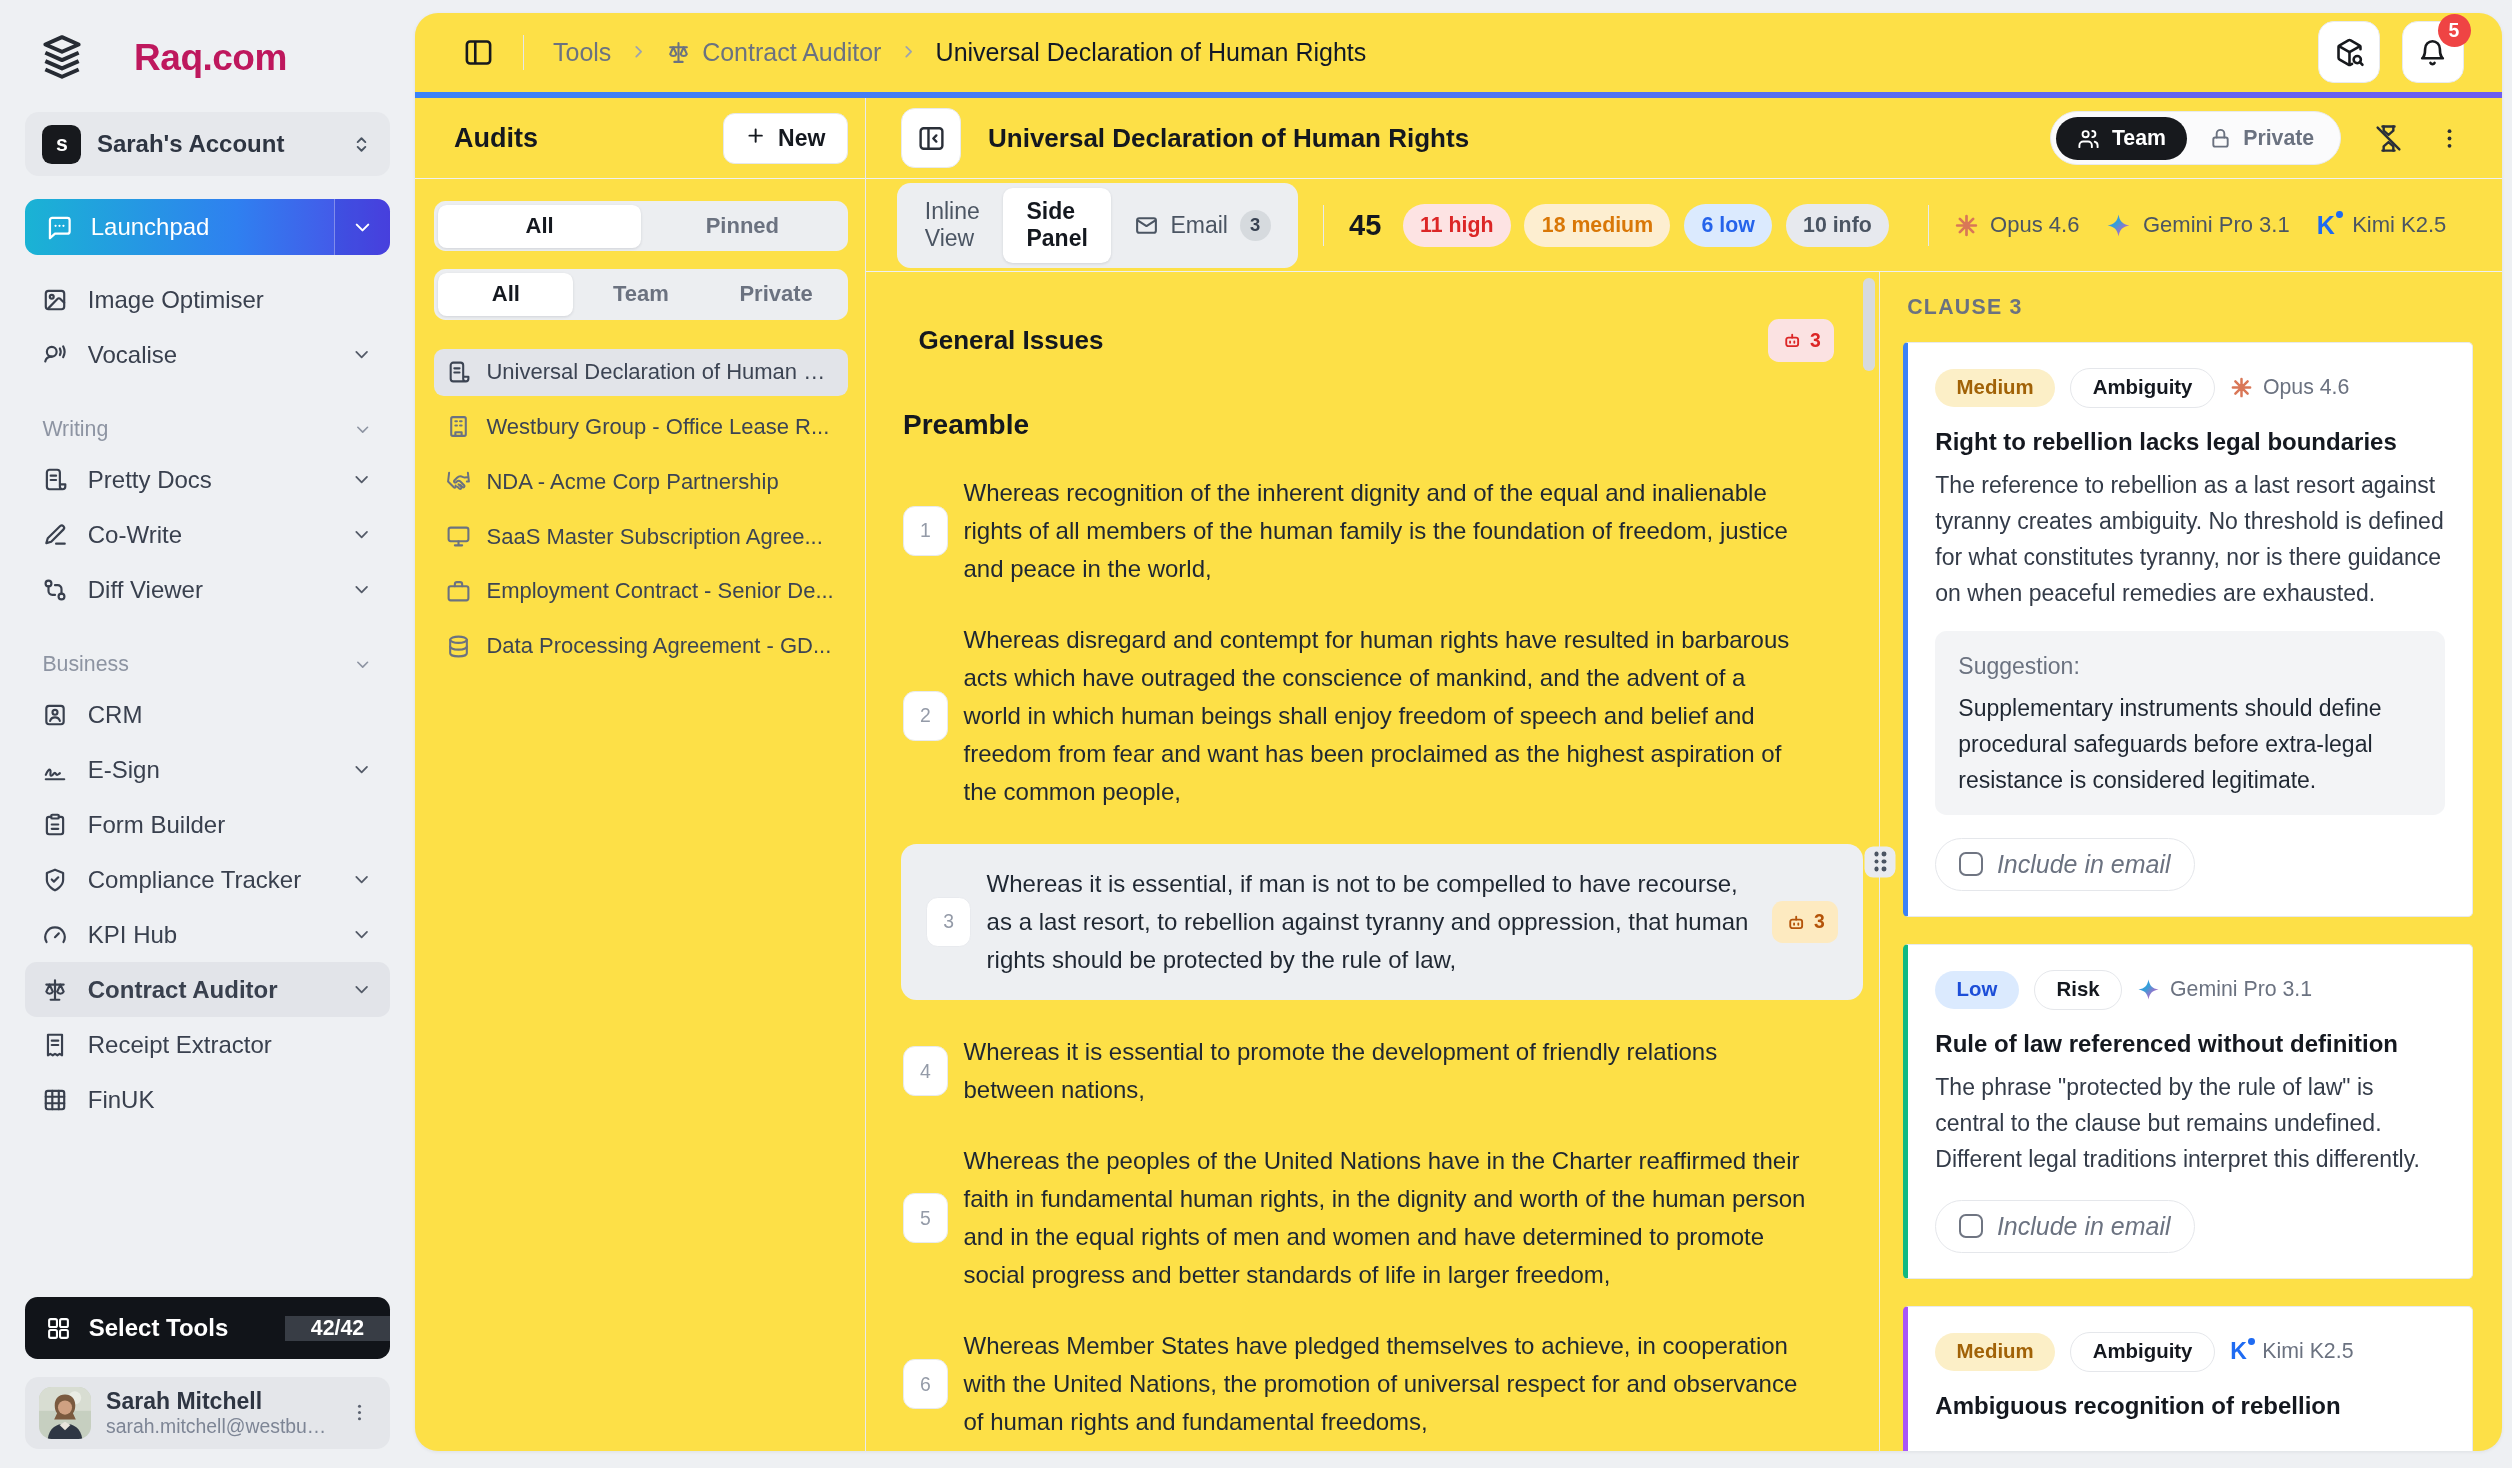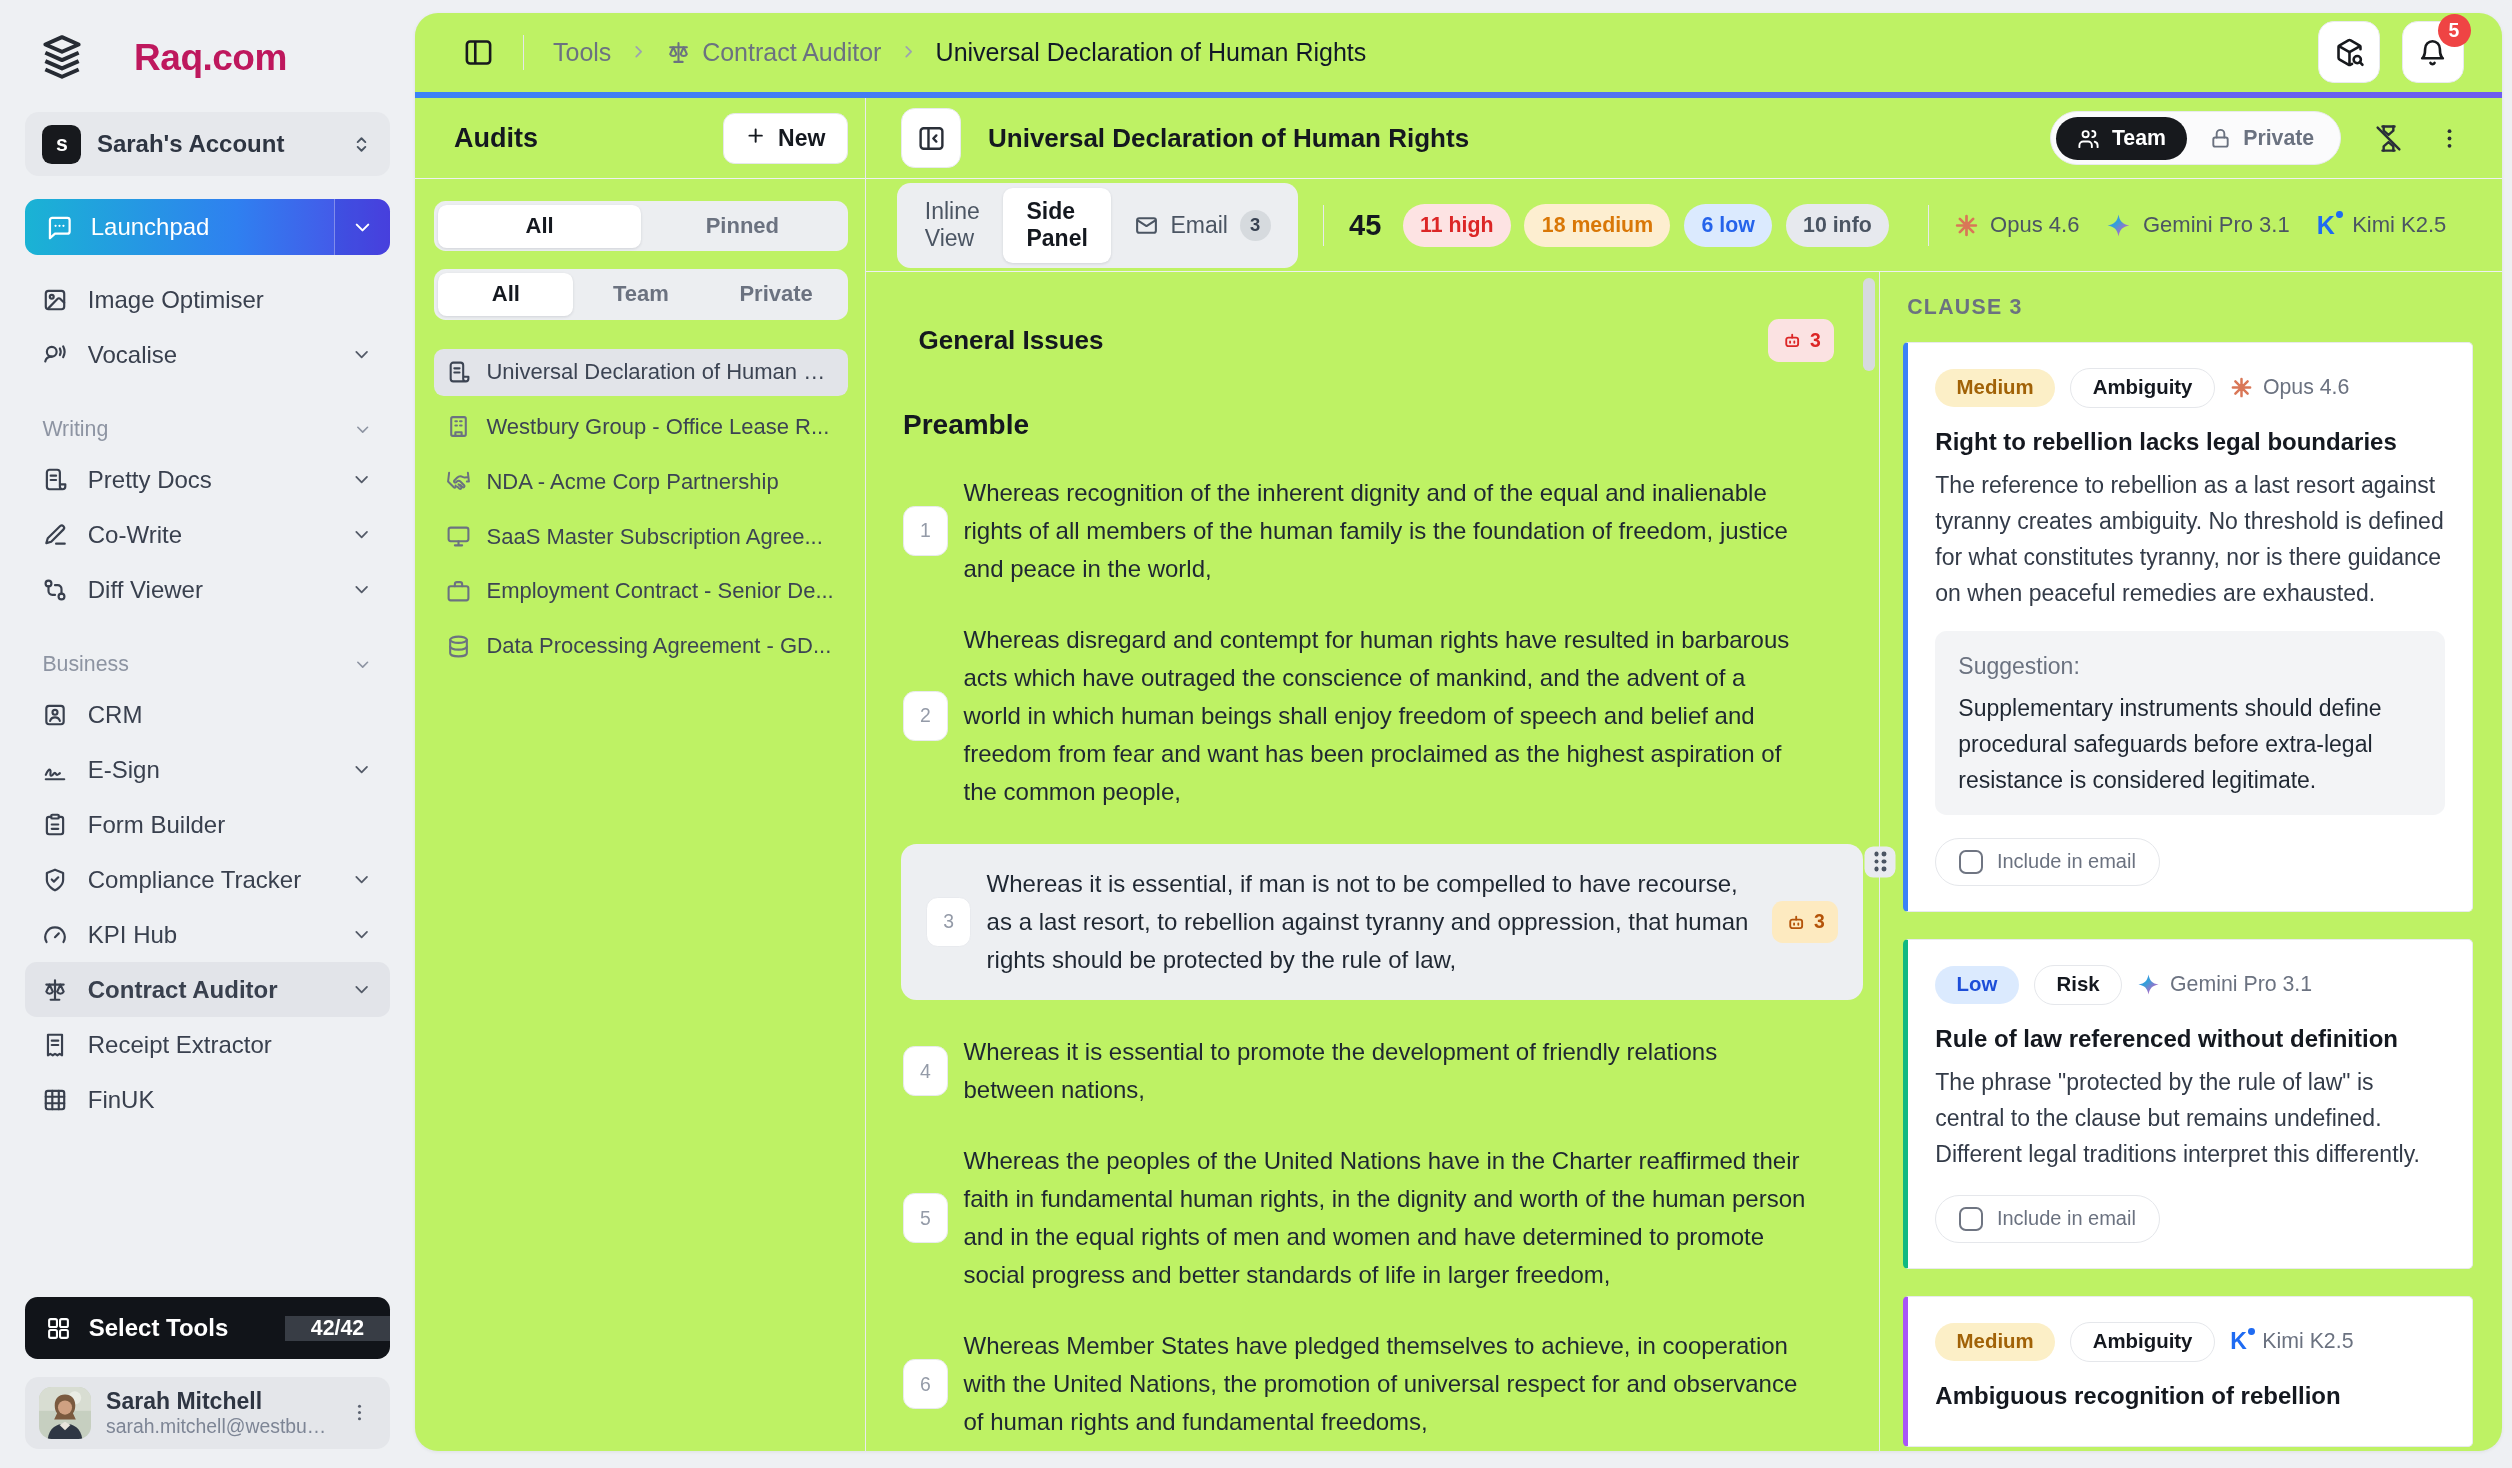--- a/index.html
+++ b/index.html
@@ -31,21 +31,21 @@
   .select-tools-main { flex:1; display:flex; align-items:center; gap:17.4px; padding:0 21.3px; font-size:24px; font-weight:600; }
   .select-tools-count { width:105px; background:#383d45; display:flex; align-items:center; justify-content:center; font-size:21.3px; font-weight:600; }
   .user-card { margin-top:17.4px; background:#e4e6ea; border-radius:13.6px; height:72px; display:flex; align-items:center; gap:15.5px; padding:0 13.6px; cursor:pointer; }
   .user-photo { width:52px; height:52px; border-radius:12.6px; overflow:hidden; flex:none; }
   .user-meta { flex:1; min-width:0; }
   .user-name { font-size:23px; font-weight:600; color:#2e3542; }
   .user-email { font-size:19.4px; color:#7d8595; white-space:nowrap; overflow:hidden; text-overflow:ellipsis; }
   .kebab { color:#5b6270; padding:5.8px; cursor:pointer; }
 
   
-  .main-card { position:absolute; left:415px; top:12.6px; right:9.7px; bottom:17.4px; background:#bef264; border-radius:23px;
+  .main-card { position:absolute; left:415px; top:12.6px; right:9.7px; bottom:17.4px; background:#fde047; border-radius:23px;
     box-shadow:0 1px 3.9px rgba(16,24,40,.07); display:flex; flex-direction:column; overflow:hidden; }
   .top-header { height:79px; flex:none; display:flex; align-items:center; padding:0 25px 0 48px; }
   .tb-divider { width:1px; height:35px; background:#e5e7eb; margin:0 29px; }
   .crumb { font-size:25px; color:#6b7280; display:flex; align-items:center; gap:11.6px; cursor:pointer; }
   .crumb.current { color:#111827; font-weight:500; cursor:default; }
   .crumb-sep { color:#9ca3af; margin:0 17.4px; }
   .header-actions { margin-left:auto; display:flex; align-items:center; gap:21.3px; padding-right:13.6px; }
   .icon-btn-lg { width:62px; height:62px; border:1.5px solid #e8eaee; border-radius:15.5px; background:#fff; display:flex; align-items:center; justify-content:center; color:#17191d; cursor:pointer; position:relative; }
   .notif-badge { position:absolute; top:-7.8px; right:-7.8px; min-width:33px; height:33px; border-radius:16.5px; background:#ef4444; color:#fff; font-size:19.4px; font-weight:700; display:flex; align-items:center; justify-content:center; padding:0 7.8px; }
   .accent-bar { height:6.8px; flex:none; background:linear-gradient(90deg,#3b82f6 0%, #4f74f2 55%, #6d5cf0 100%); }
@@ -125,21 +125,21 @@
   .sev-pill { border-radius:968px; padding:7.8px 21.3px; font-size:20.4px; font-weight:700; }
   .sev-med { background:#fcefc7; color:#a16207; }
   .sev-low { background:#dbeafe; color:#1d4ed8; }
   .cat-pill { border:1.5px solid #e5e7eb; border-radius:968px; padding:7.8px 21.3px; font-size:20.4px; font-weight:700; color:#14181f; background:#fff; }
   .model-tag { display:flex; align-items:center; gap:9.7px; font-size:21.3px; color:#6b7280; }
   .finding-title { font-size:24px; font-weight:700; color:#14181f; margin-bottom:11.6px; }
   .finding-body { font-size:23px; line-height:36px; color:#333b48; }
   .suggestion { background:#f3f4f6; border-radius:11.6px; padding:17.4px 23px; margin-top:19.4px; font-size:23px; line-height:36px; }
   .sugg-label { color:#6b7280; margin-bottom:5.8px; }
   .sugg-text { color:#1f2732; }
-  .include-btn { display:inline-flex; align-items:center; gap:13.6px; border:1.5px solid #e5e7eb; border-radius:968px; padding:10.7px 23px; margin-top:23px; font-size:20px; color:#6b7280; background:#fff; cursor:pointer; }
+  .include-btn { display:inline-flex; align-items:center; gap:13.6px; border:1.5px solid #e5e7eb; border-radius:968px; padding:10.7px 23px; margin-top:23px; font-size:25px; color:#6b7280; background:#fff; cursor:pointer;font-style:italic; }
   .cbox { width:24px; height:24px; border:2.4px solid #6f7582; border-radius:6.8px; background:#fff; }
 
   .kimi-mark { position:relative; font-weight:800; color:#1f6bf2; font-size:25px; line-height:1; display:inline-block; }
   .kimi-mark::after { content:""; position:absolute; top:-1.9px; right:-7.8px; width:6.8px; height:6.8px; border-radius:50%; background:#1f6bf2; }
 </style>
 </head>
 <body>
 
 <svg width="0" height="0" style="position:absolute">
   <defs>

